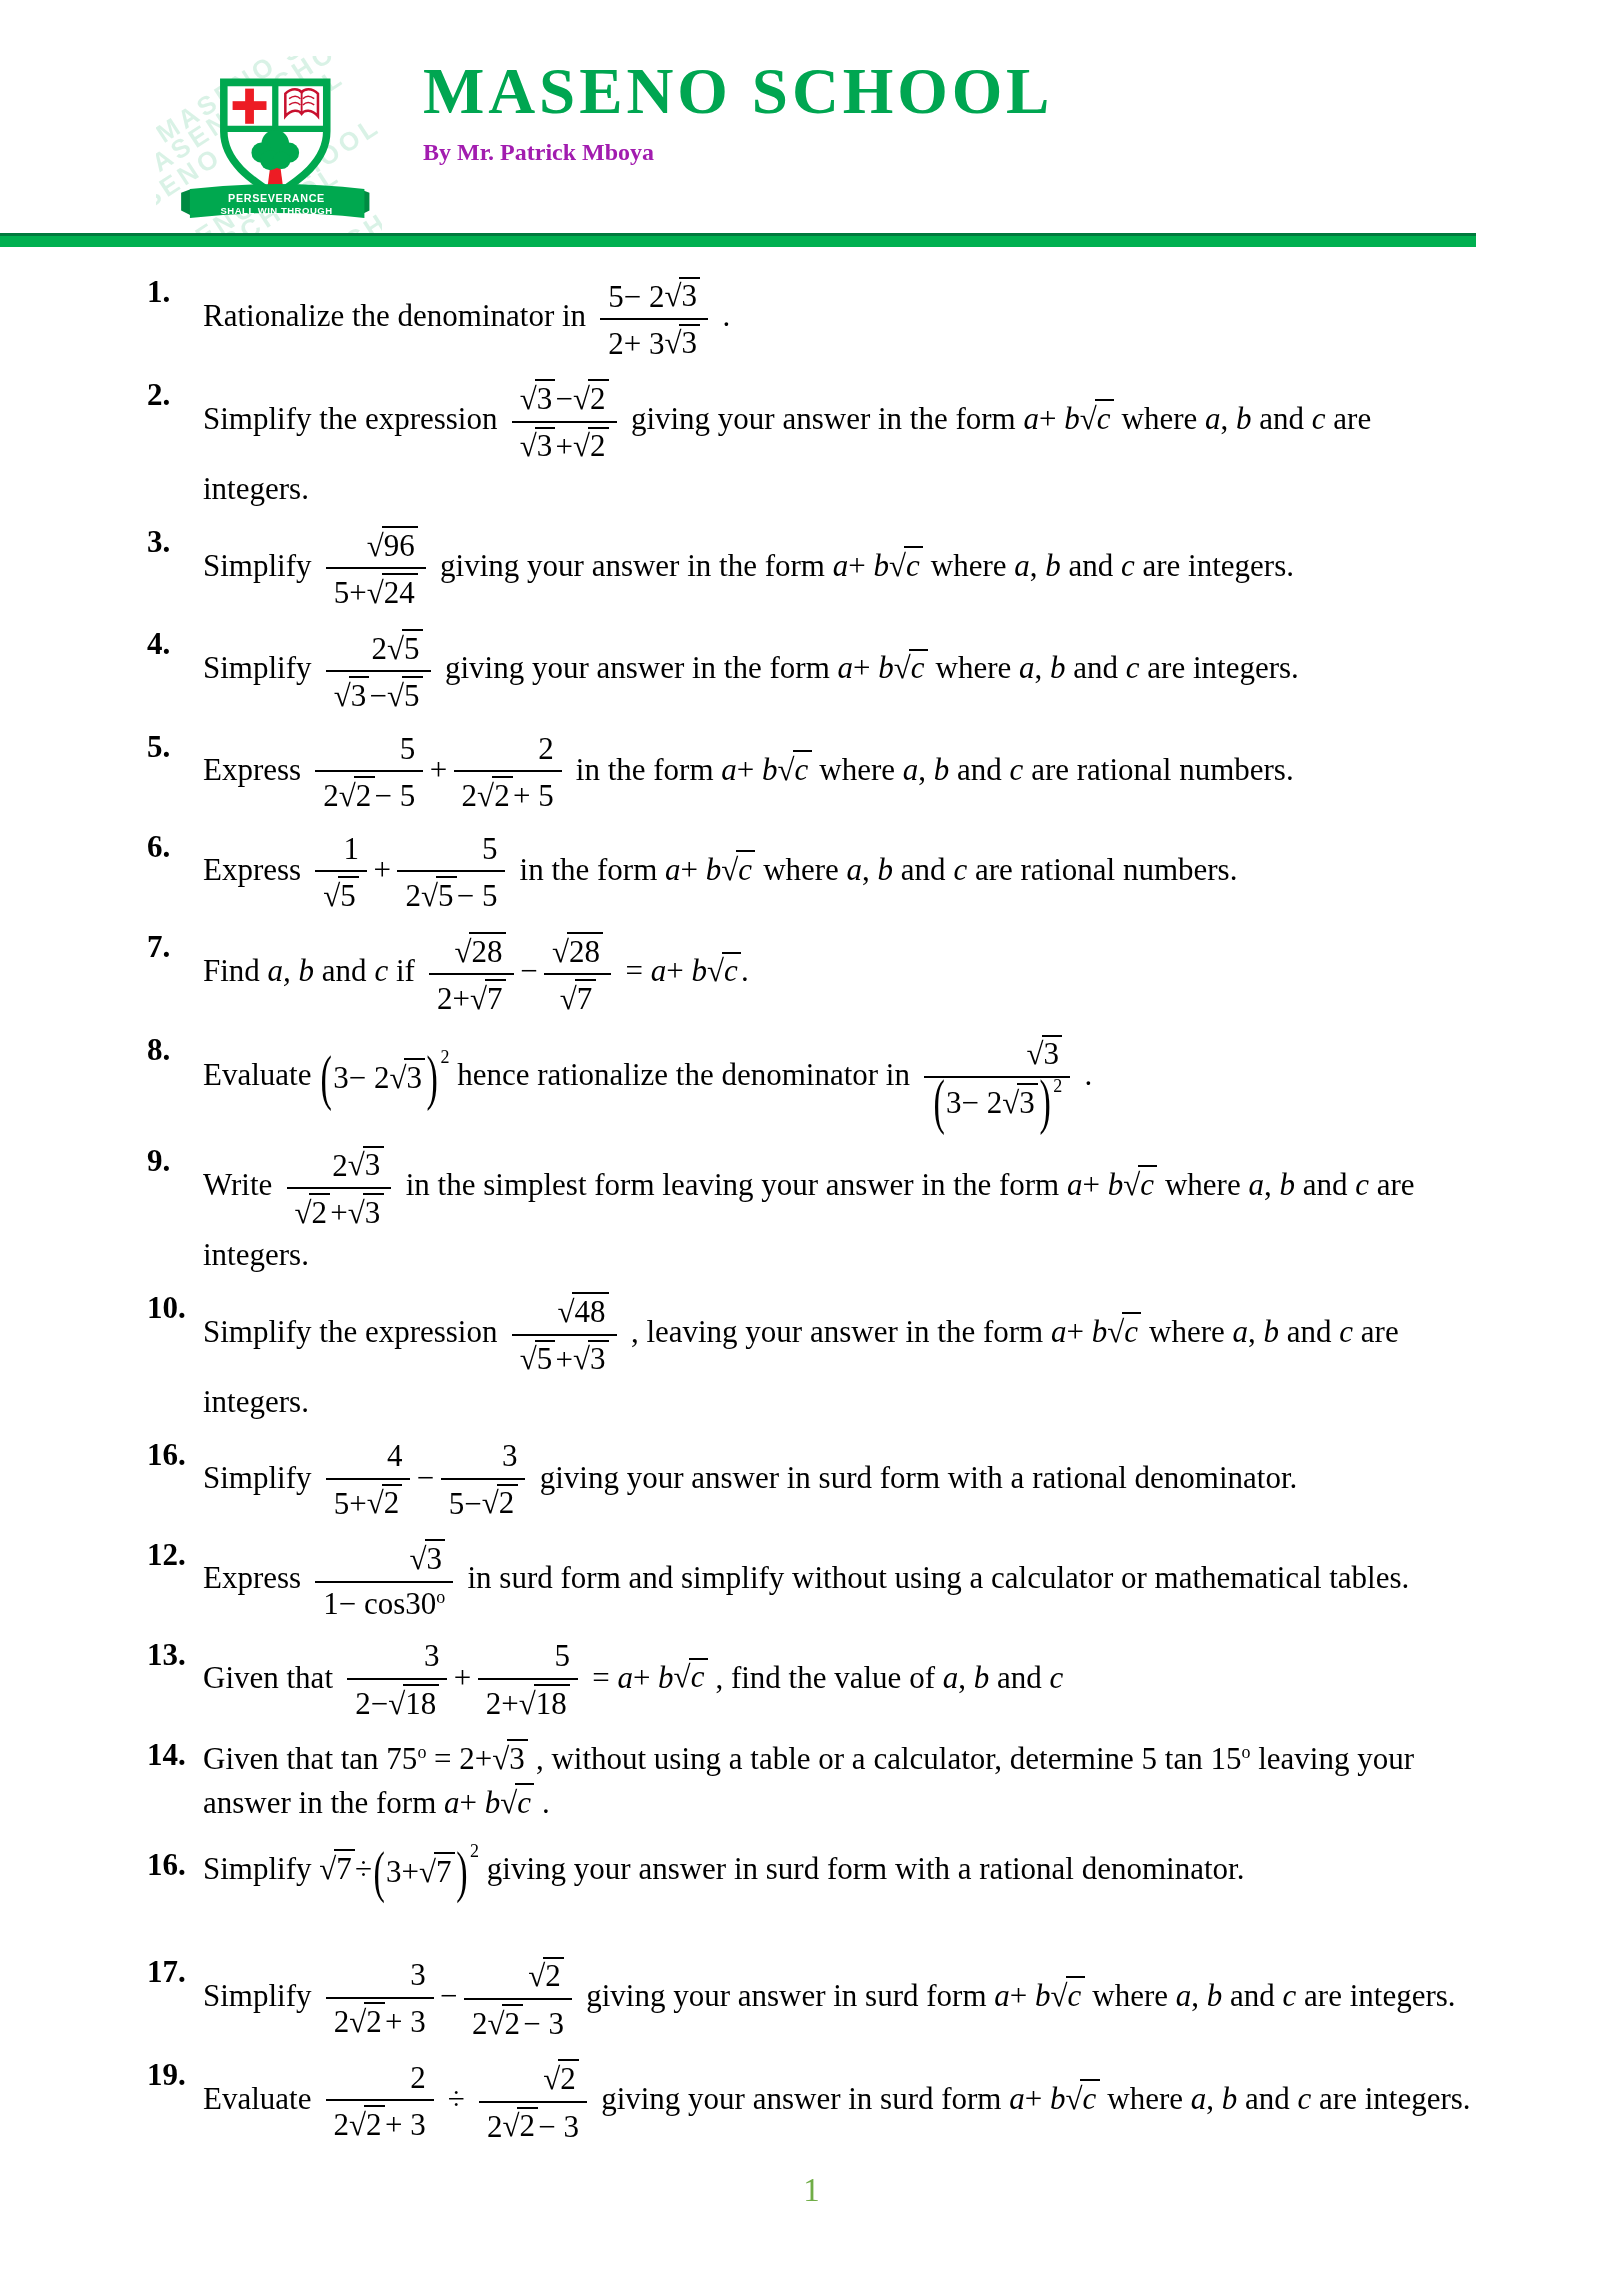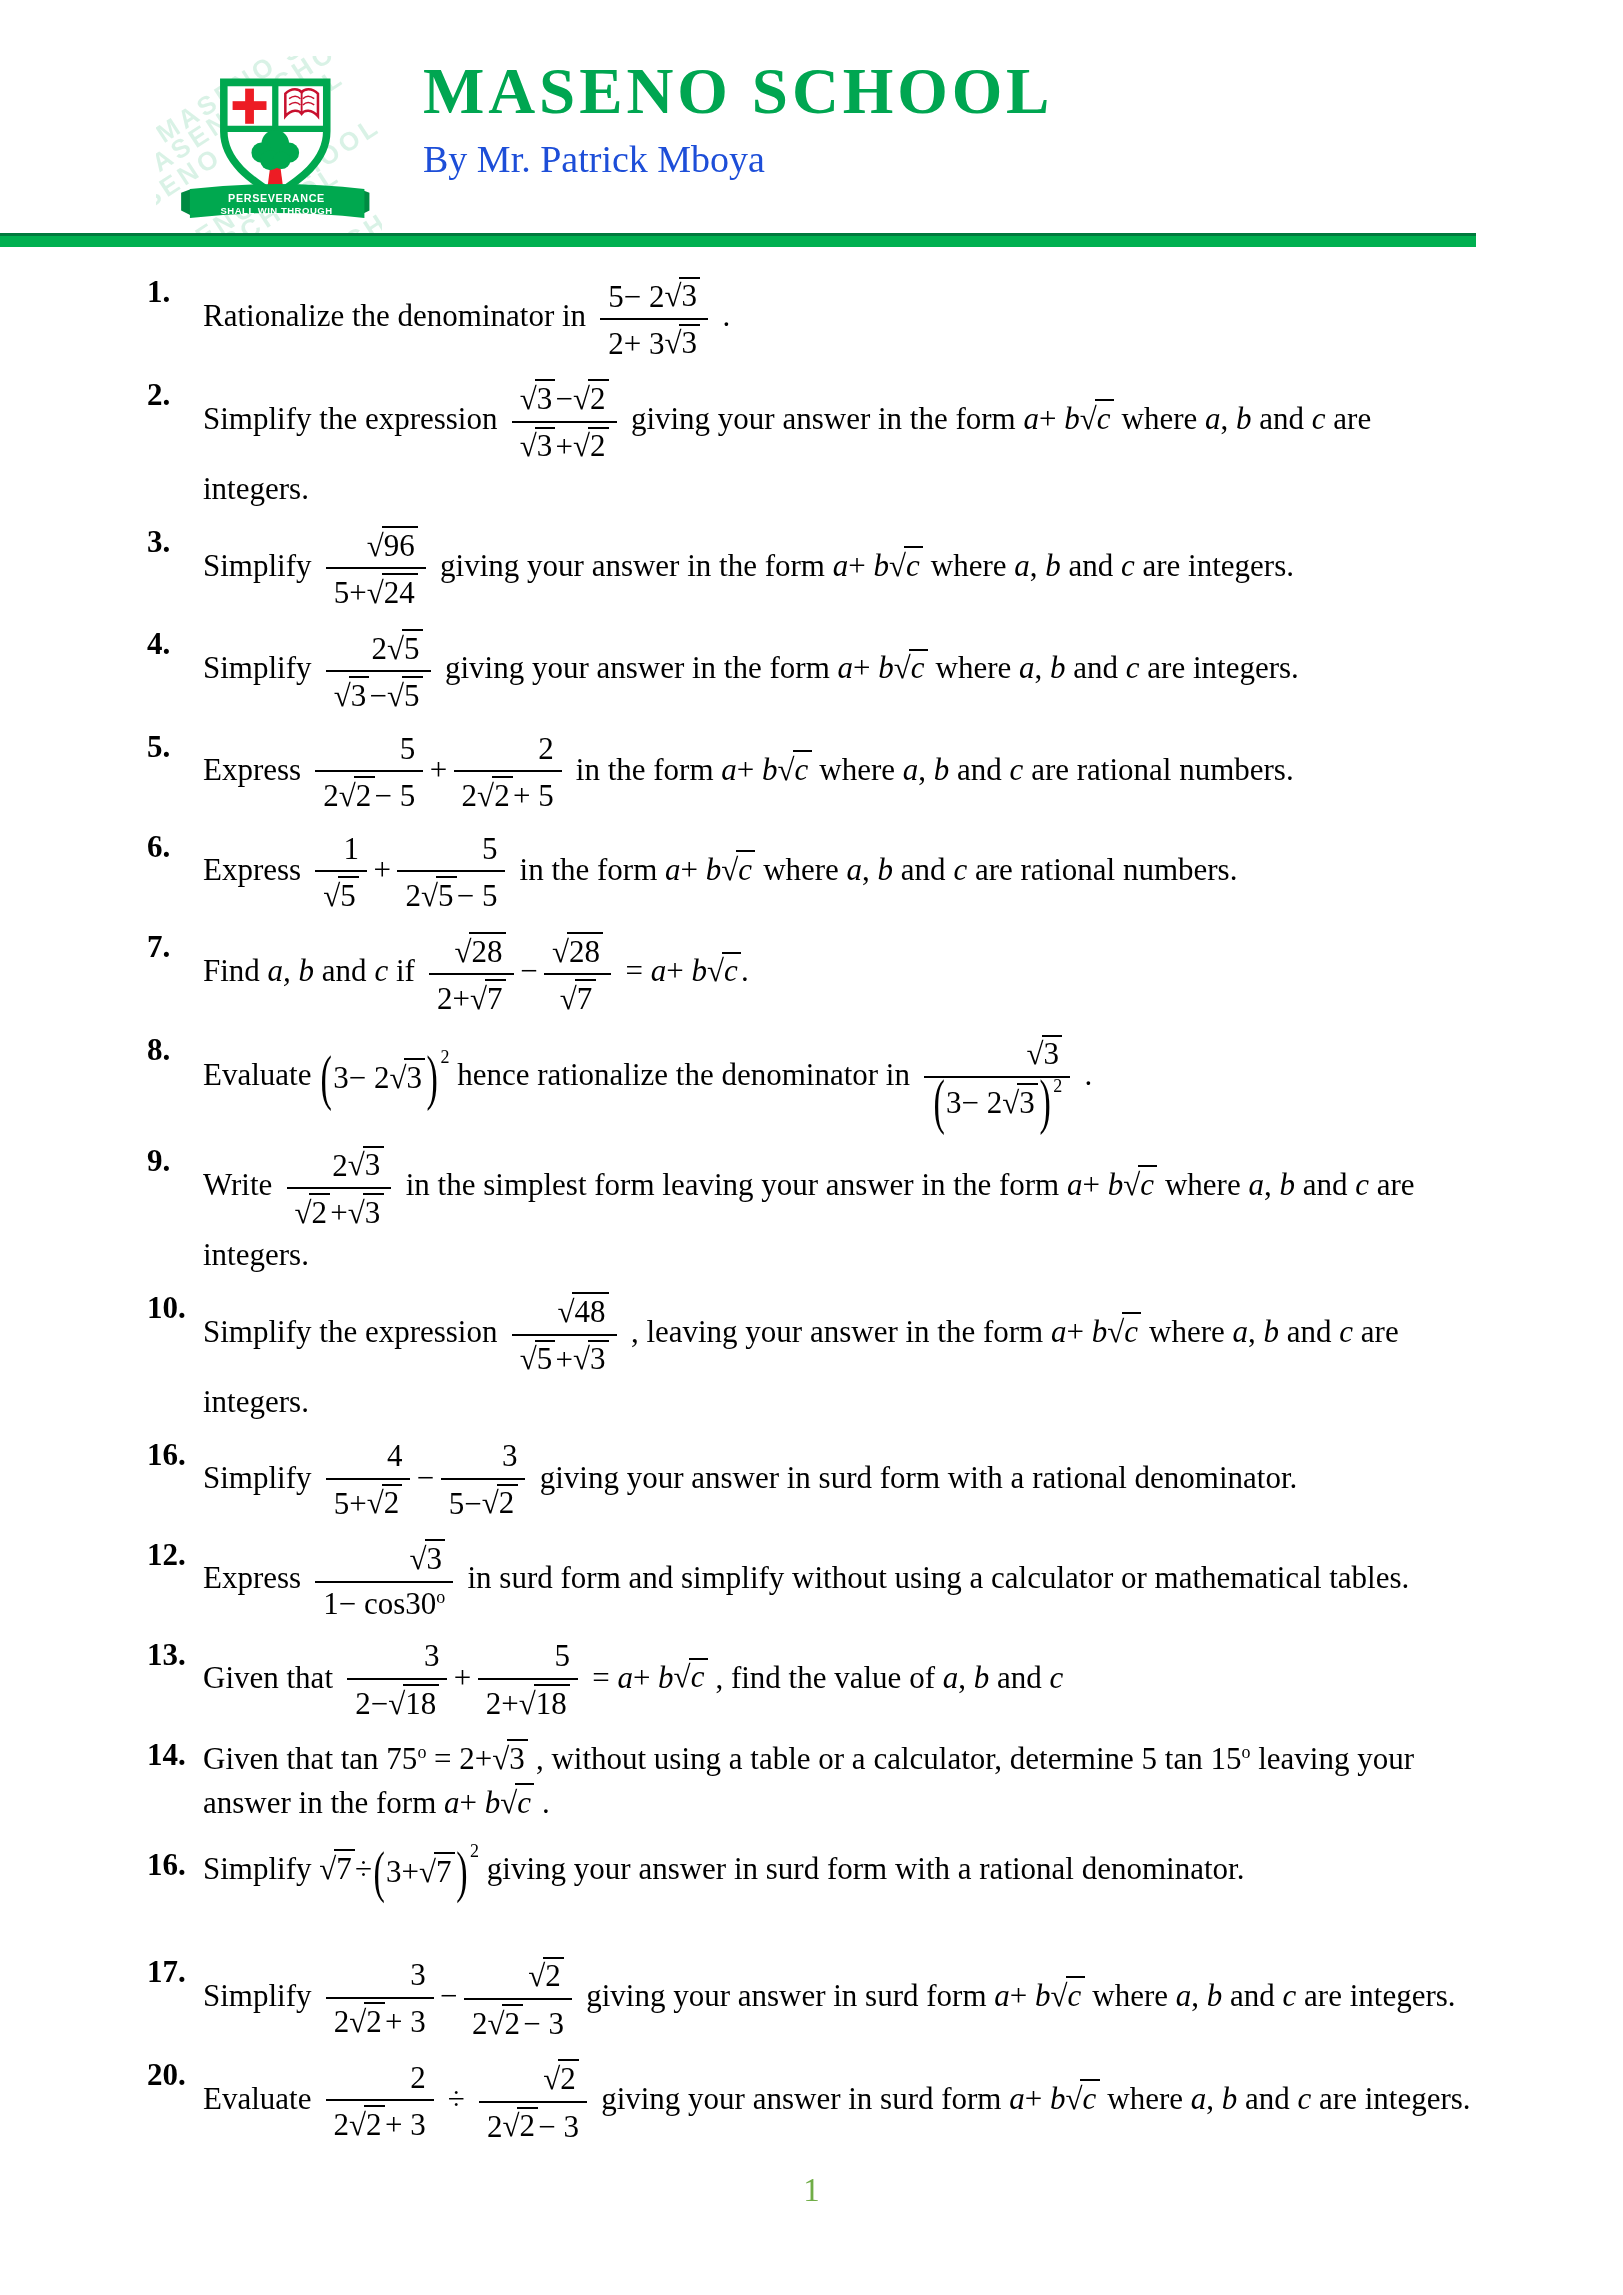--- a/index.html
+++ b/index.html
@@ -13,21 +13,21 @@
   .wm:nth-of-type(1){left:-46px;top:33px}
   .wm:nth-of-type(2){left:-75px;top:82px}
   .wm:nth-of-type(3){left:-39px;top:131px}
   .wm:nth-of-type(4){left:-79px;top:180px}
   .wm:nth-of-type(5){left:26px;top:190px}
   .wm:nth-of-type(6){left:-19.6px;top:-9.8px}
   .logo svg{position:relative;z-index:1;display:block;}
   .head-text{margin-left:41px;padding-top:1.3px;}
   .school-name{font-size:65px;font-weight:bold;color:#00A651;letter-spacing:3.9px;line-height:1.05;}
   .topic{font-size:41px;font-weight:bold;color:#C00000;margin-top:23.6px;line-height:1;}
-  .author{font-size:38px;font-weight:normal;color:#1d4ed8;margin-top:14.4px;line-height:1;}
+  .author{font-size:24px;font-weight:bold;color:#a21caf;margin-top:14.4px;line-height:1;}
   .rule{position:absolute;left:0;top:233px;width:1476px;border-top:3.9px solid #007A3D;height:10.5px;background:#00B050;}
   
   #questions{position:absolute;left:147px;top:274px;width:1335px;font-size:31px;}
   .q{display:flex;margin-bottom:13px;}
   .qnum{width:56px;flex:none;font-weight:bold;}
   .qbody{flex:1;line-height:1.42;}
   #questions .q:nth-child(8){margin-bottom:19.6px}
   #questions .q:nth-child(14){margin-bottom:22px}
   #questions .q:nth-child(15){margin-bottom:58px}
   #questions .q:nth-child(17){margin-bottom:58px}
@@ -184,21 +184,21 @@
             <span>3+<span class="sq"><span class="rs">√</span><span class="rc">7</span></span></span>
             <span class="par" style="transform: scaleY(1.7);">)</span>
             <span class="gsup">2</span>
           </span> giving your answer in surd form with a rational denominator.</span>
       </div>
       <div class="q">
         <span class="qnum">17.</span>
         <span class="qbody">Simplify <span class="fr"><span class="nu">3</span><span class="de">2<span class="sq"><span class="rs">√</span><span class="rc">2</span></span>+ 3</span></span>−<span class="fr"><span class="nu"><span class="sq"><span class="rs">√</span><span class="rc">2</span></span></span><span class="de">2<span class="sq"><span class="rs">√</span><span class="rc">2</span></span>− 3</span></span>  giving your answer in surd form  <i>a</i>+ <i>b</i><span class="sq"><span class="rs">√</span><span class="rc"><i>c</i></span></span> where <i>a</i>, <i>b</i> and <i>c</i> are integers.</span>
       </div>
       <div class="q">
-        <span class="qnum">20.</span>
+        <span class="qnum">19.</span>
         <span class="qbody">Evaluate <span class="fr"><span class="nu">2</span><span class="de">2<span class="sq"><span class="rs">√</span><span class="rc">2</span></span>+ 3</span></span> ÷ <span class="fr"><span class="nu"><span class="sq"><span class="rs">√</span><span class="rc">2</span></span></span><span class="de">2<span class="sq"><span class="rs">√</span><span class="rc">2</span></span>− 3</span></span>  giving your answer in surd form  <i>a</i>+ <i>b</i><span class="sq"><span class="rs">√</span><span class="rc"><i>c</i></span></span> where <i>a</i>, <i>b</i> and <i>c</i> are integers.</span>
       </div>
     </div>
 
   <div class="footer-page">1</div>
 
 </div>
 
 
 </body></html>

